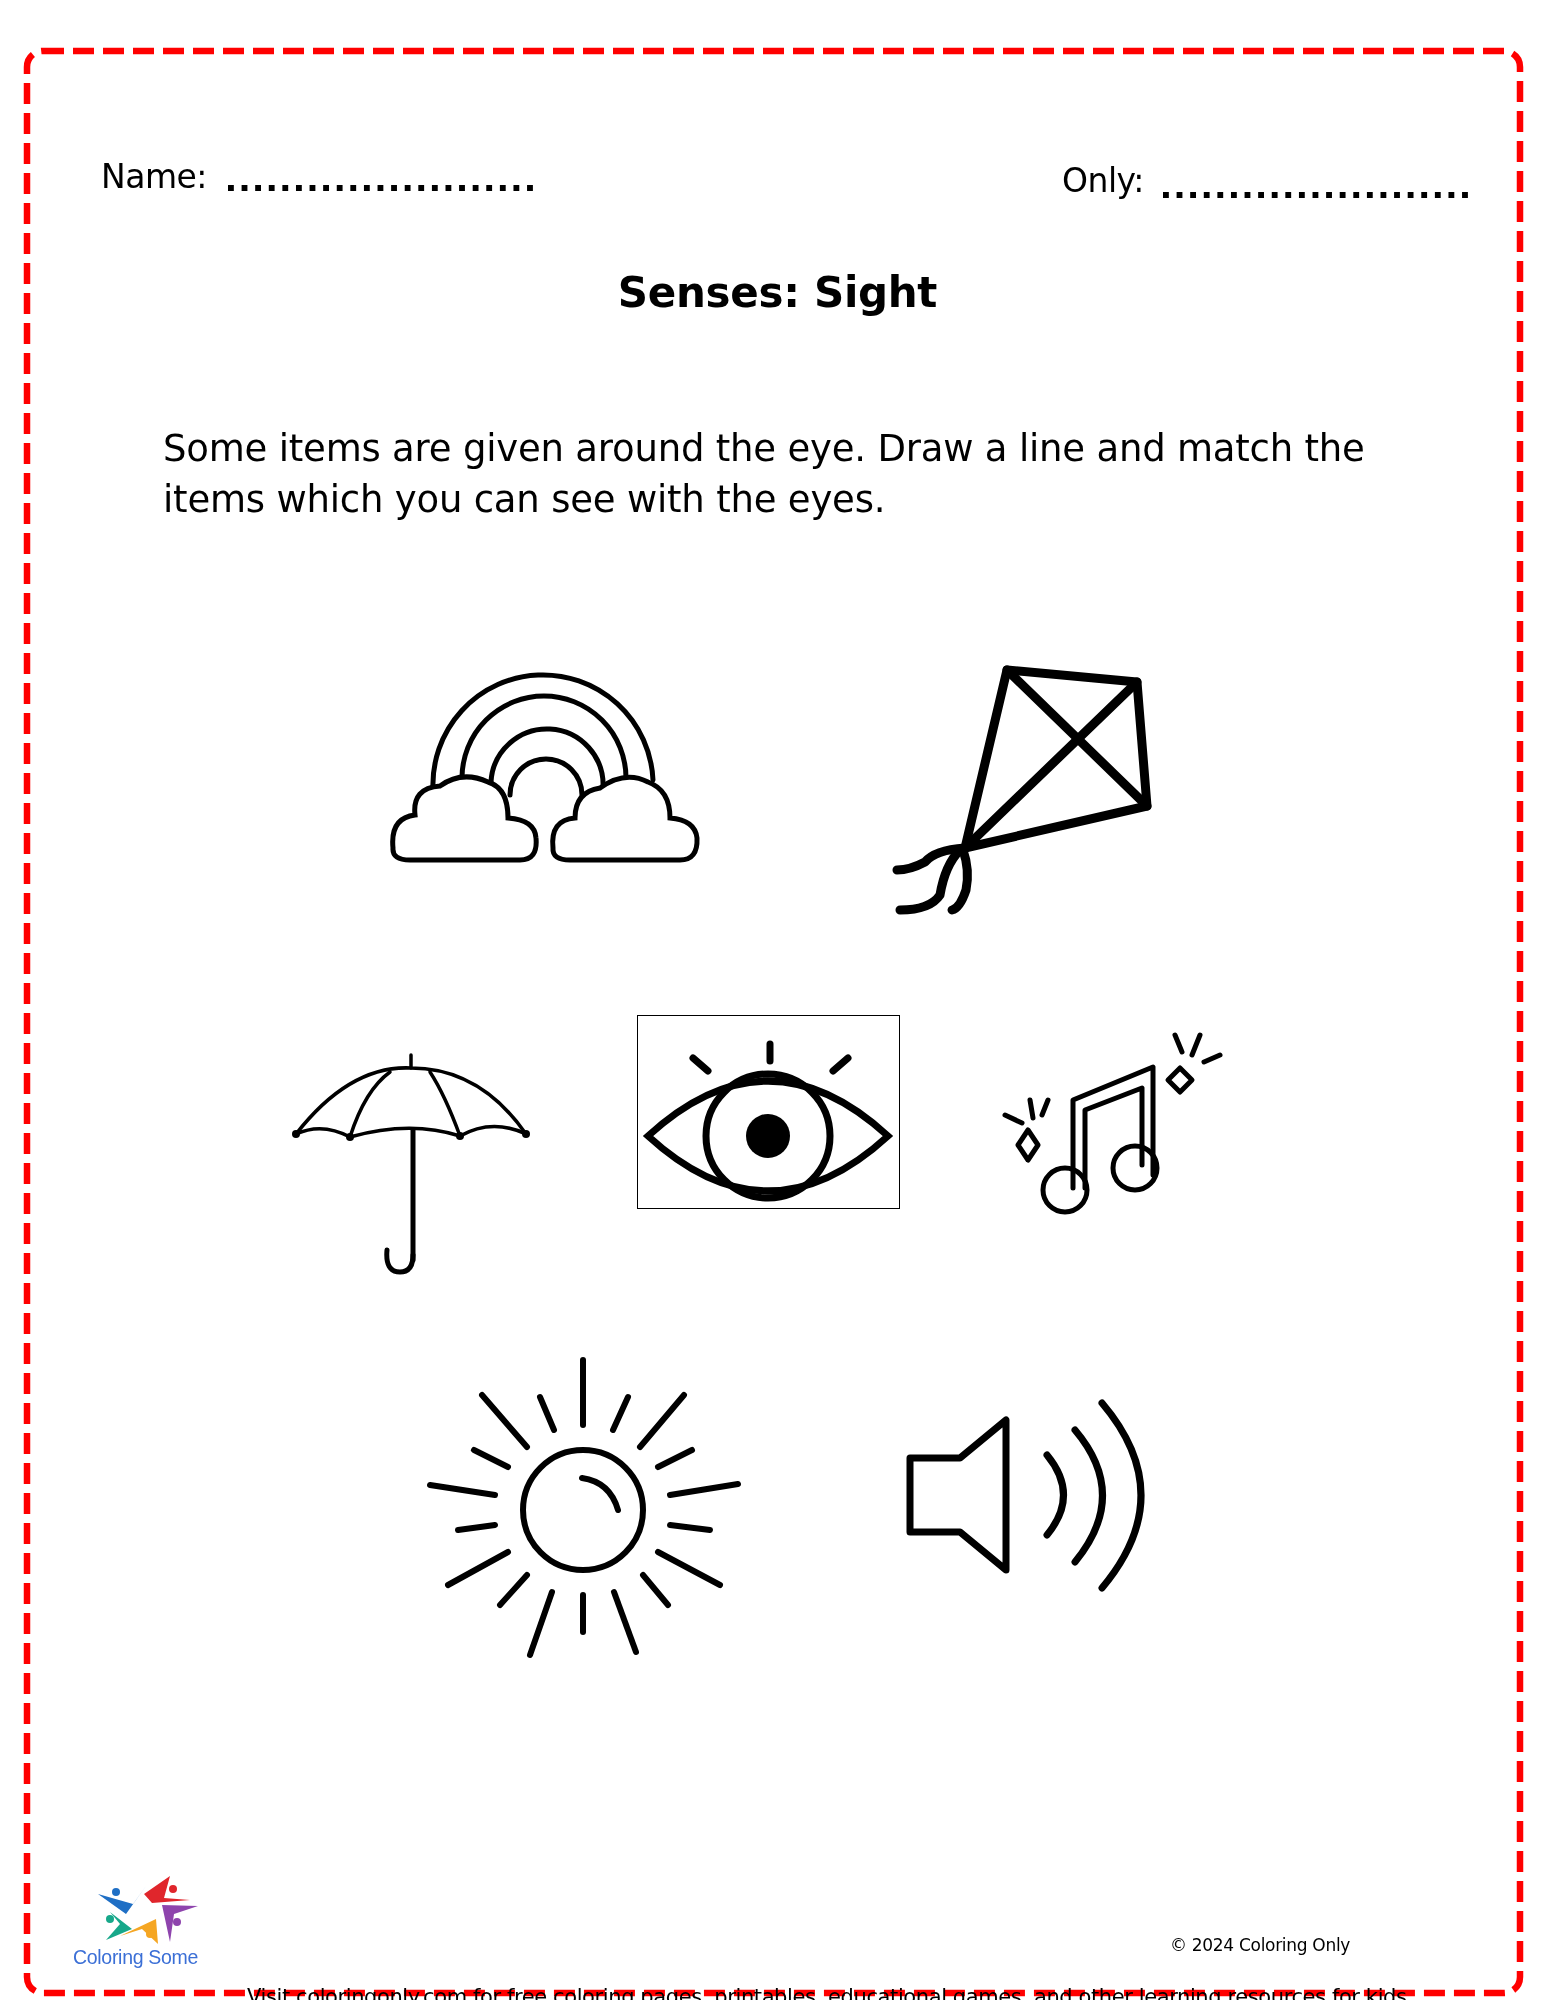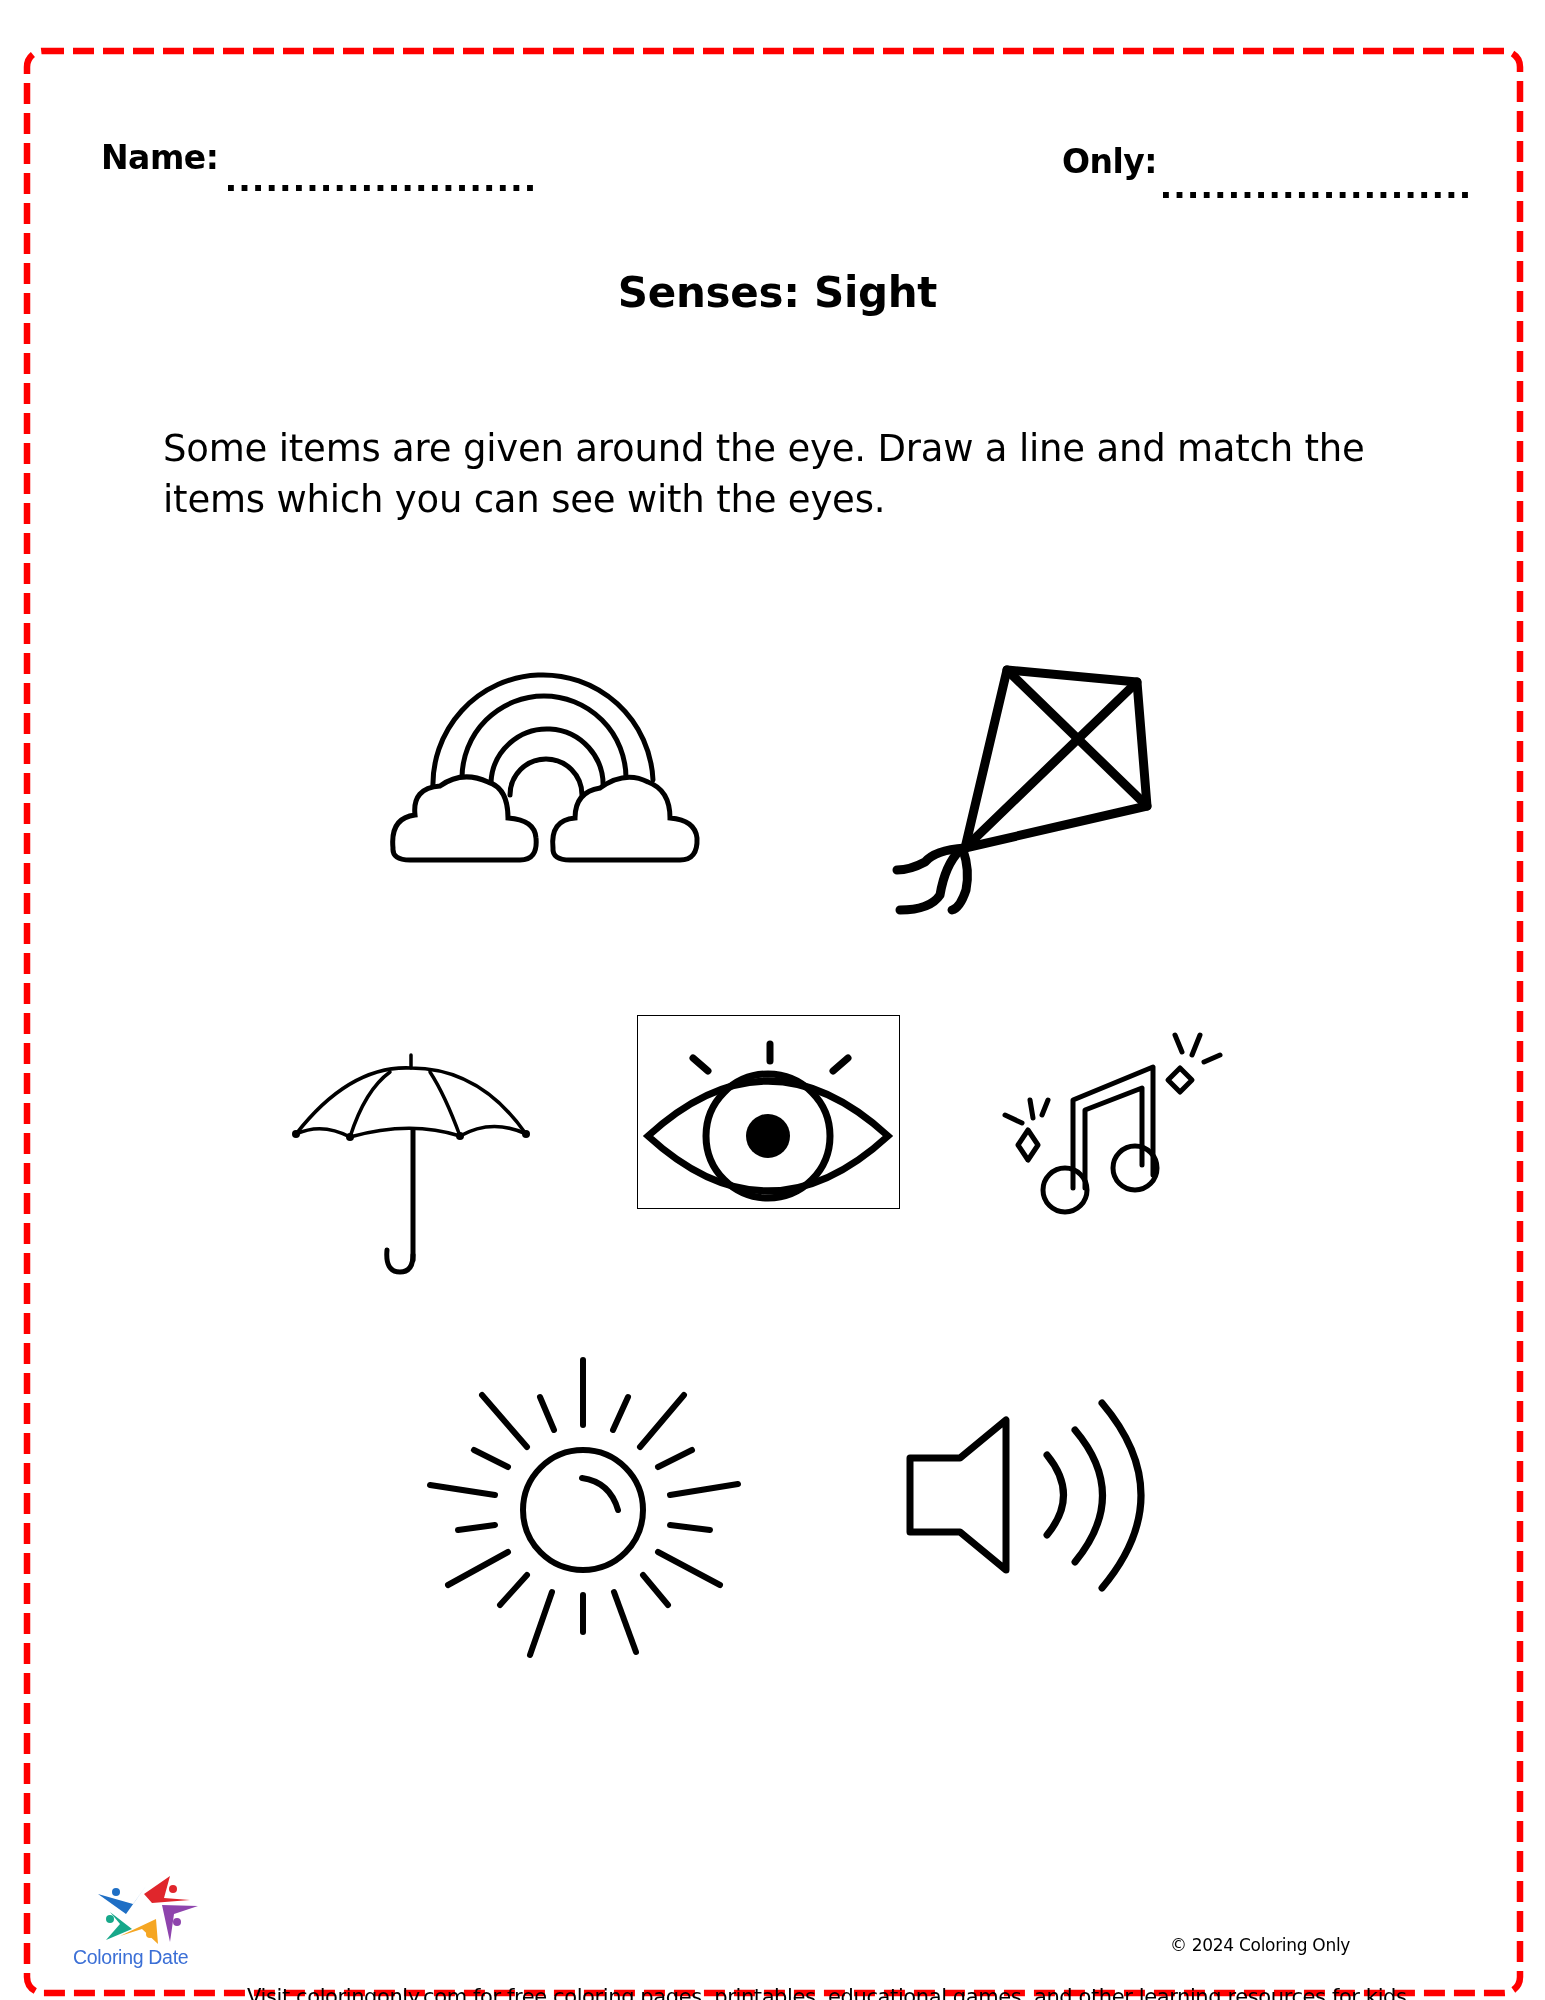--- a/index.html
+++ b/index.html
@@ -1,20 +1,20 @@
 <!DOCTYPE html>
 <html><head>
 <meta charset="utf-8">
 <style>
   html, body { margin: 0; padding: 0; background: #ffffff; }
   body { width: 1545px; height: 2000px; position: relative; overflow: hidden;
          font-family: "DejaVu Sans", "Liberation Sans", sans-serif; color: #000; }
   .abs { position: absolute; }
   #border { position: absolute; left: 0; top: 0; }
-  .label { font-weight: bold; font-size: 33px; white-space: nowrap; letter-spacing: -0.5px; }
+  .label { font-weight: normal; font-size: 33px; white-space: nowrap; letter-spacing: -0.5px; margin-top: 19px; }
   .dots { position: absolute; height: 6px;
           background-image: linear-gradient(to right, #000 0 6px, transparent 6px 100%);
           background-size: 13.6px 6px; background-repeat: repeat-x; }
   .title { font-weight: bold; font-size: 42px; white-space: nowrap; letter-spacing: -0.3px; }
   .instructions { font-size: 37px; line-height: 51px; width: 1250px; letter-spacing: -0.2px; margin-top: 9px; }
   .item-icon { position: absolute; }
   .footer-text { font-size: 21px; line-height: 31px; width: 1230px; font-family: "DejaVu Sans", sans-serif; letter-spacing: -0.4px; }
   .footer-text a { color: #000; text-decoration: underline; }
   .copyright { font-size: 17px; white-space: nowrap; letter-spacing: -0.3px; }
   .logo-text { font-size: 19.5px; color: #3b6fd6; white-space: nowrap; letter-spacing: -0.3px; font-family: "Liberation Sans", sans-serif; }
@@ -146,19 +146,19 @@
     <circle cx="46" cy="18" r="4" fill="#1f6fc5"></circle>
     <path d="M74 20 L100 2 L94 24 L120 26 L82 29 Z" fill="#e0262c"></path>
     <circle cx="103" cy="15" r="4" fill="#e0262c"></circle>
     <path d="M92 31 L128 32 L104 40 L100 68 Z" fill="#8e44ad"></path>
     <circle cx="107" cy="48" r="4" fill="#8e44ad"></circle>
     <path d="M50 62 L86 45 L88 70 L72 55 Z" fill="#f5a623"></path>
     <circle cx="80" cy="60" r="4" fill="#f5a623"></circle>
     <path d="M40 38 L62 55 L36 66 L50 50 Z" fill="#17a88a"></path>
     <circle cx="40" cy="45" r="4" fill="#17a88a"></circle>
   </svg>
-  <div class="logo-text" style="position:absolute; left:3px; top:72px;">Coloring Date</div>
+  <div class="logo-text" style="position:absolute; left:3px; top:72px;">Coloring Some</div>
 </div>
 
 <div class="abs footer-text" style="left:247px; top:1982px;">
   <span>Visit </span><a>coloringonly.com</a><span> for free coloring pages, printables, educational games, and other learning resources for kids.</span>
 </div>
 <div class="abs copyright" style="left:1170px; top:1935px;">© 2024 Coloring Only</div>
 
 </body></html>

